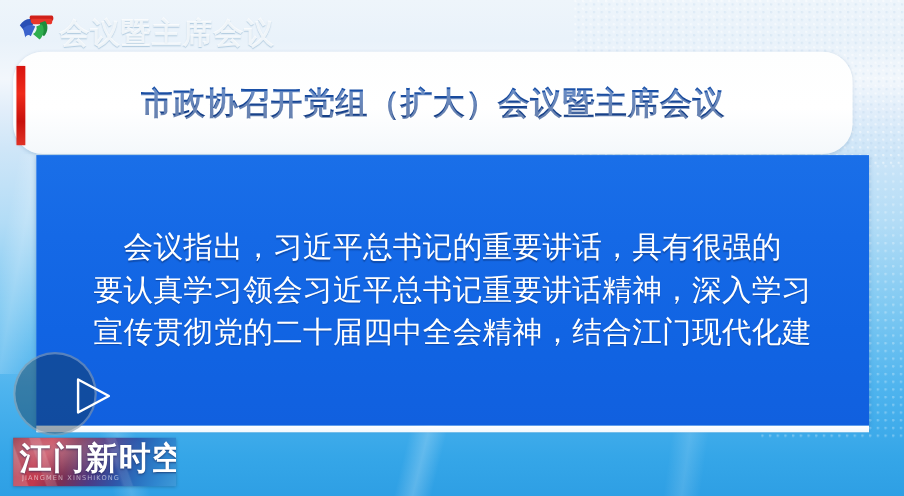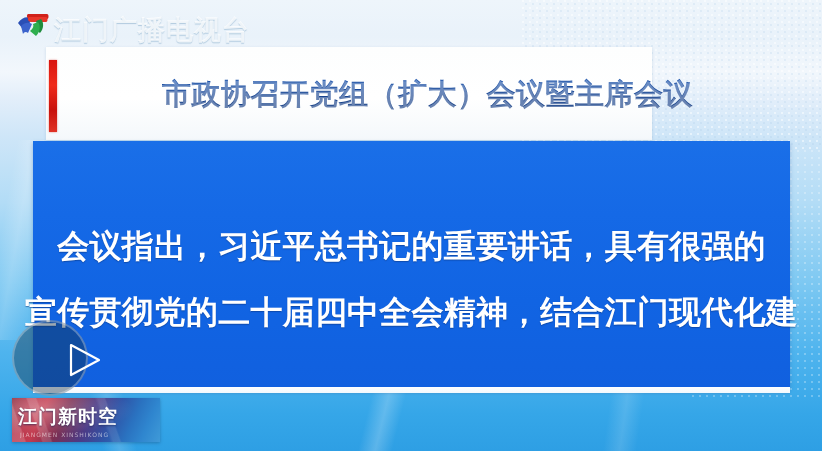--- a/index.html
+++ b/index.html
@@ -48,23 +48,24 @@
     position:absolute;left:44px;top:4px;height:30px;
     font-size:27px;font-weight:700;letter-spacing:1px;
     color:rgba(255,255,255,.78);
     text-shadow:0 1px 1px rgba(130,170,200,.55);
     font-family:"DejaVu Sans","Liberation Sans",sans-serif;
     white-space:nowrap;
   }
 
   
   .title-panel{
-    position:absolute;left:46px;top:47px;width:606px;height:93px;
+    position:absolute;left:12px;top:47px;width:763px;height:93px;
     background:linear-gradient(180deg,#fdfefe 0%,#ffffff 55%,#f4f8fb 100%);
     box-shadow:0 1px 3px rgba(90,130,170,.22);
+    border-radius:27px;
   }
   .title-accent{
     position:absolute;left:3px;top:13px;width:8px;height:72px;
     background:linear-gradient(180deg,#d8140f 0%,#ef2a1a 35%,#c8110c 70%,#e03225 100%);
     box-shadow:0 0 2px rgba(200,30,20,.6);
   }
   .title-lines{
     position:absolute;left:0;top:0;width:763px;height:93px;
     display:flex;flex-direction:column;align-items:center;justify-content:center;
   }
@@ -82,24 +83,23 @@
   .body-panel{
     position:absolute;left:33px;top:141px;width:757px;height:246px;
     background:linear-gradient(180deg,#1a6fe8 0%,#1569e6 30%,#1164e3 65%,#1160df 100%);
     box-shadow:0 2px 4px rgba(40,90,160,.35);
   }
   .body-panel .inner{
     position:absolute;left:0;top:2px;width:757px;height:244px;
     display:flex;flex-direction:column;justify-content:center;align-items:center;
   }
   .b-line{
-    font-size:32px;font-weight:700;line-height:38.5px;color:#ffffff;
+    font-size:27px;font-weight:400;line-height:38.5px;color:#ffffff;
     white-space:nowrap;letter-spacing:.2px;
     text-shadow:0 1px 1px rgba(10,50,120,.5);
-    margin-top:28px;
   }
   .panel-underline{
     position:absolute;left:33px;top:387px;width:757px;height:6px;
     background:linear-gradient(180deg,#ffffff 0%,#f2f8fd 100%);
     box-shadow:0 1px 2px rgba(70,120,170,.25);
   }
 
   
   .play-btn{
     position:absolute;left:12px;top:320px;width:76px;height:76px;border-radius:50%;
@@ -123,21 +123,21 @@
     box-shadow:0 1px 3px rgba(20,50,90,.35);
   }
   .bug:after{
     content:"";position:absolute;left:0;top:0;width:148px;height:44px;
     background:
       linear-gradient(70deg,rgba(255,255,255,.18) 0 8%,rgba(255,255,255,0) 9% 18%,rgba(255,255,255,.14) 19% 24%,rgba(255,255,255,0) 25% 60%,rgba(255,255,255,.10) 62% 66%,rgba(255,255,255,0) 67%),
       radial-gradient(ellipse at 18% 25%, rgba(255,255,255,.28), rgba(255,255,255,0) 55%);
   }
   .bug-text{
     position:absolute;left:6px;top:3px;width:140px;height:30px;
-    font-size:19px;font-weight:700;line-height:30px;color:#fff;
+    font-size:29px;font-weight:700;line-height:30px;color:#fff;
     letter-spacing:1px;white-space:nowrap;z-index:3;
     text-shadow:0 1px 2px rgba(20,30,80,.65);
     font-family:"DejaVu Sans","Liberation Sans",sans-serif;
   }
   .bug-sub{
     position:absolute;left:8px;bottom:3px;width:132px;height:8px;z-index:3;
     font-size:6px;color:rgba(255,255,255,.55);letter-spacing:1px;white-space:nowrap;
     overflow:hidden;
   }
 </style>
@@ -155,33 +155,34 @@
     <div class="logo-mark">
       <svg width="44" height="34" viewBox="0 0 44 34" xmlns="http://www.w3.org/2000/svg">
         <path d="M4 13 C8 7,14 6,18 9 L13 17 C11 15,9 16,8 18 Z" fill="#2a4fb5"></path>
         <path d="M7 16 C11 12,15 12,18 14 L14 23 C12 21,10 22,9 24 Z" fill="#3b63cc"></path>
         <path d="M14 4 L33 4 C35 4,35 9,33 9 L16 9 C13 9,12 5,14 4 Z" fill="#d0211a"></path>
         <path d="M15 7 L32 7 C34 7,34 12,32 12 L17 12 C14 12,13 8,15 7 Z" fill="#e8362a"></path>
         <path d="M27 9 C30 12,30 19,26 23 L20 18 C23 16,23 13,22 11 Z" fill="#1f8c3c"></path>
         <path d="M24 12 C27 16,26 22,22 26 L16 21 C19 19,20 16,19 14 Z" fill="#2fae4e"></path>
       </svg>
     </div>
-    <div class="logo-word">江门广播电视台</div>
+    <div class="logo-word">会议暨主席会议</div>
   </div>
 
   <div class="title-panel">
     <div class="title-accent"></div>
     <div class="title-lines">
       <div class="t-line l1">市政协召开党组（扩大）会议暨主席会议</div>
     </div>
   </div>
 
   <div class="body-panel">
     <div class="inner">
       <div class="b-line">会议指出，习近平总书记的重要讲话，具有很强的</div>
+      <div class="b-line">要认真学习领会习近平总书记重要讲话精神，深入学习</div>
       <div class="b-line">宣传贯彻党的二十届四中全会精神，结合江门现代化建</div>
     </div>
   </div>
   <div class="panel-underline"></div>
 
   <div class="play-btn">
     <div class="play-tri">
       <svg width="34" height="36" viewBox="0 0 34 36" xmlns="http://www.w3.org/2000/svg">
         <path d="M3 3 L31 18 L3 33 Z" fill="none" stroke="#ffffff" stroke-width="2.2" stroke-linejoin="round"></path>
       </svg>

